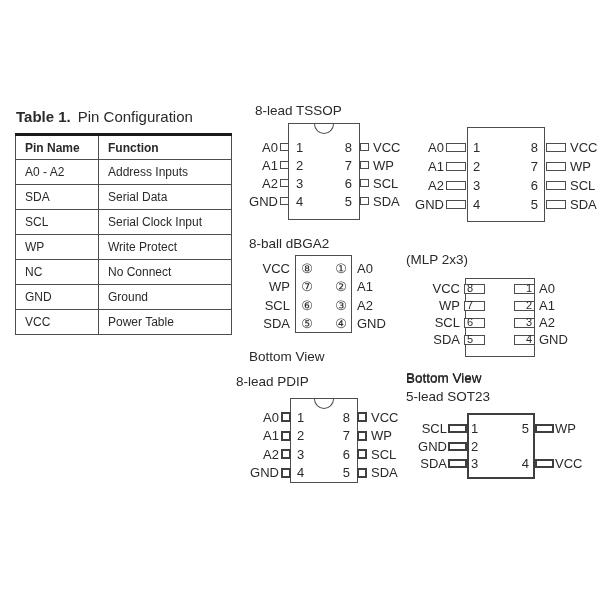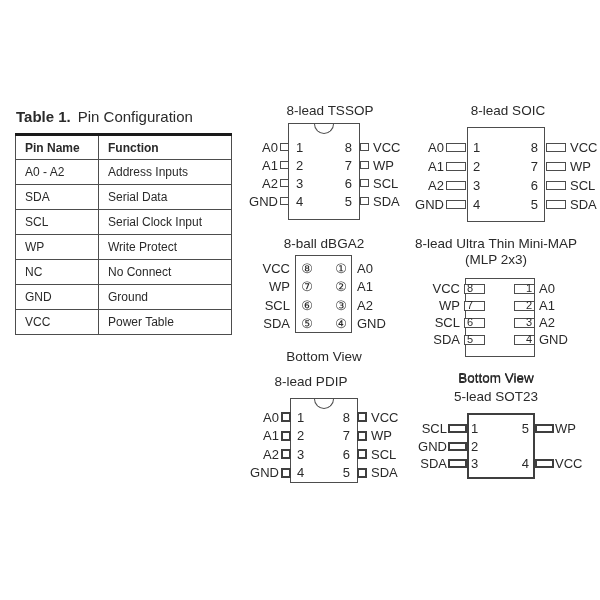--- a/index.html
+++ b/index.html
@@ -22,21 +22,21 @@
   .pin-table th, .pin-table td {
     border:1px solid #4d4d4d;
     font-size:12px; text-align:left;
     padding:4px 8px 4px 9px; height:25px; vertical-align:middle;
     white-space:nowrap; overflow:hidden;
   }
   .pin-table th { font-weight:bold; border-top:3px solid #1a1a1a; }
   .pin-table .c1 { width:83px; }
 
   
-  .dtitle { position:absolute; font-size:13.5px; text-align:center; white-space:nowrap; }
+  .dtitle { position:absolute; font-size:13.5px; white-space:nowrap; }
   .pkg-body { position:absolute; border:1px solid #4d4d4d; background:#fff; }
   .pkg-body.bold { border-width:2px; border-color:#3f3f3f; }
   .notch {
     position:absolute; width:20px; height:10px; background:#fff;
     border:1px solid #4d4d4d; border-top:none;
     border-radius:0 0 10px 10px;
   }
   .pincol { position:absolute; display:grid; }
   .pincol > div { display:flex; align-items:center; font-size:13px; white-space:nowrap; }
   .pincol.ra > div { justify-content:flex-end; }
@@ -148,21 +148,20 @@
         <span class="pb" style="width:9px;height:8px"></span>
       </div>
   </div>
   <div class="pincol" style="left:373px;top:138px;width:50px;grid-auto-rows:18px">
     <div>VCC</div>
     <div>WP</div>
     <div>SCL</div>
     <div>SDA</div>
   </div>
 
-  <div class="dtitle" style="left:433px;top:103px;width:150px">8-lead SOIC</div>
   <div class="pkg-body" style="left:467px;top:127px;width:78px;height:95px"></div>
   <div class="pincol ra" style="left:394px;top:138px;width:50px;grid-auto-rows:19px">
     <div>A0</div>
     <div>A1</div>
     <div>A2</div>
     <div>GND</div>
   </div>
   <div class="pincol ctr" style="left:446px;top:138px;width:20px;grid-auto-rows:19px">
     <div>
         <span class="pb" style="width:20px;height:9px"></span>
@@ -231,21 +230,20 @@
     <div class="ball">④</div>
   </div>
   <div class="pincol" style="left:357px;top:259px;width:50px;grid-auto-rows:18.5px">
     <div>A0</div>
     <div>A1</div>
     <div>A2</div>
     <div>GND</div>
   </div>
   <div class="dtitle" style="left:249px;top:349px;width:150px">Bottom View</div>
 
-  <div class="dtitle" style="left:406px;top:236px;width:180px">8-lead Ultra Thin Mini-MAP</div>
   <div class="dtitle" style="left:406px;top:252px;width:180px">(MLP 2x3)</div>
   <div class="pkg-body" style="left:465px;top:278px;width:70px;height:79px"></div>
   <div class="pincol ra" style="left:410px;top:280px;width:50px;grid-auto-rows:17px">
     <div>VCC</div>
     <div>WP</div>
     <div>SCL</div>
     <div>SDA</div>
   </div>
   <div class="pincol" style="left:464px;top:280px;width:21px;grid-auto-rows:17px">
     <div>

